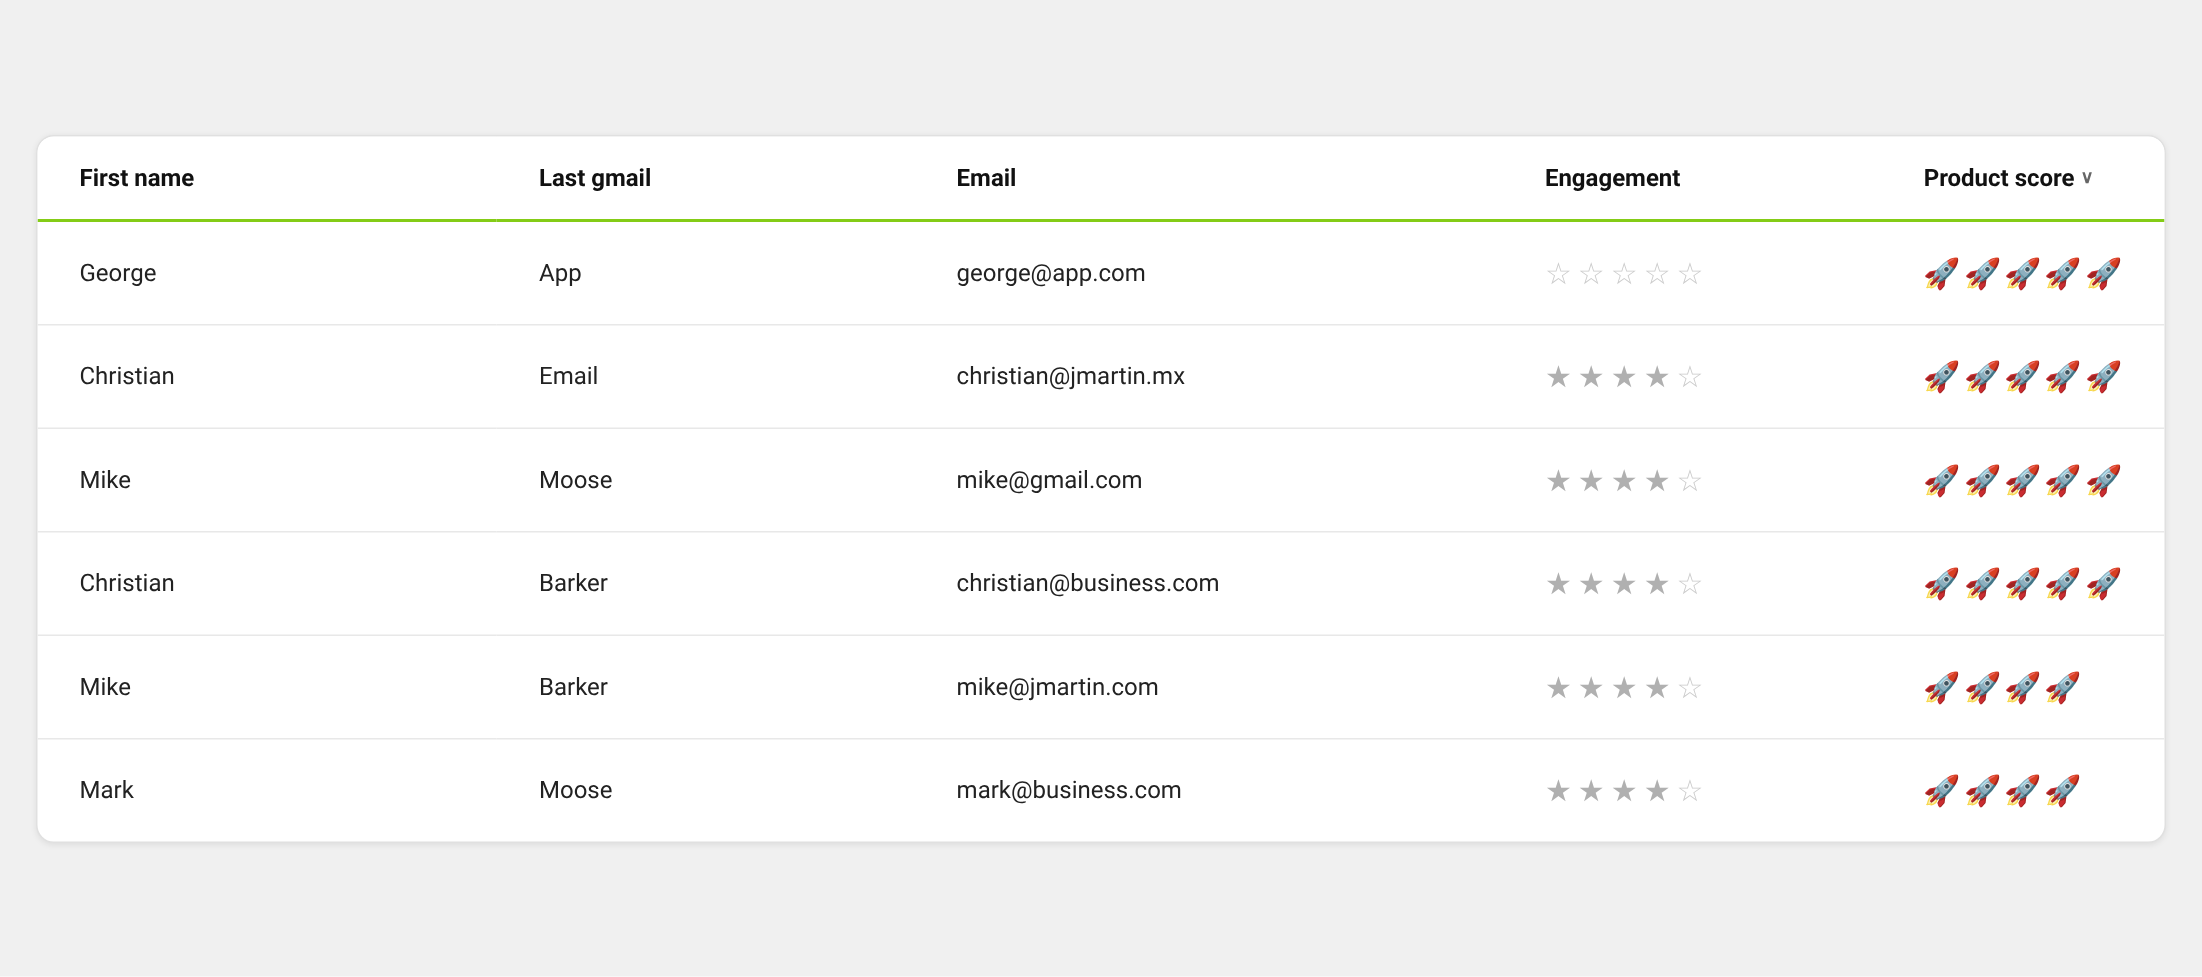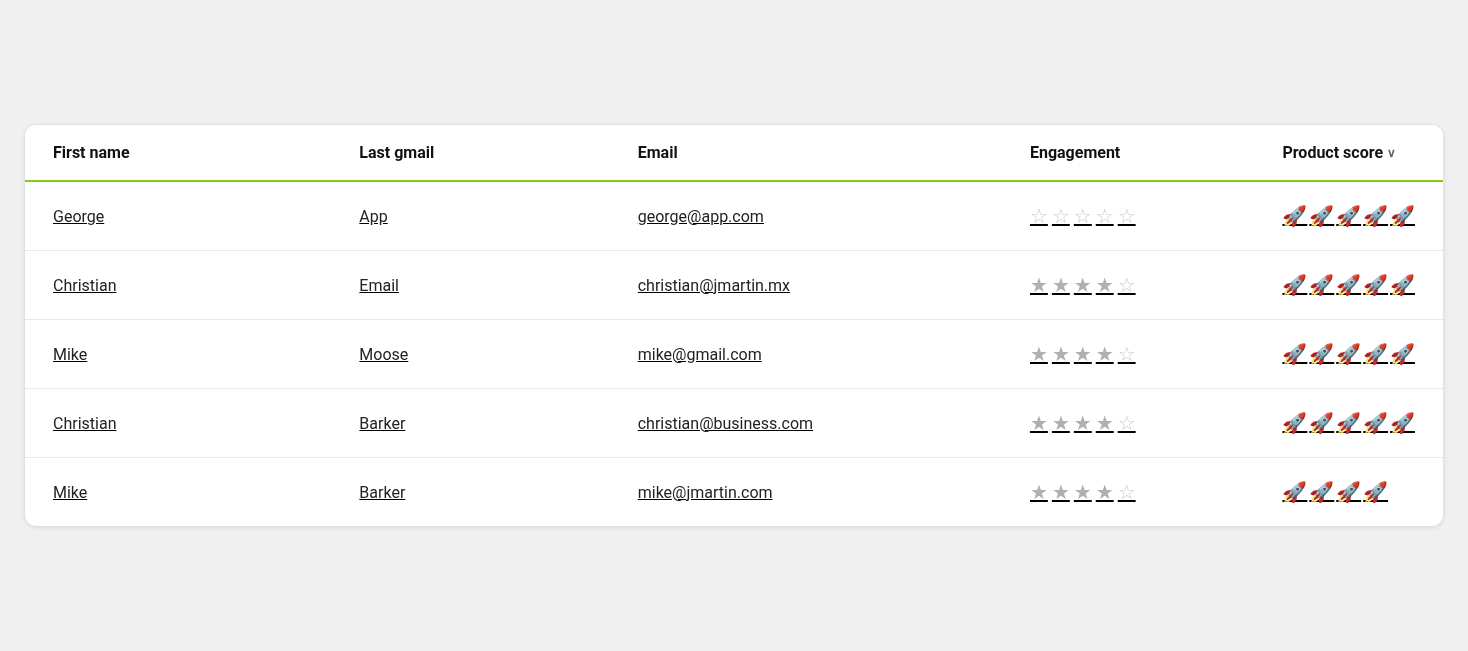--- a/index.html
+++ b/index.html
@@ -45,21 +45,20 @@
     }
 
     th:nth-child(1) { width: 22%; }
     th:nth-child(2) { width: 20%; }
     th:nth-child(3) { width: 28%; }
     th:nth-child(4) { width: 18%; }
     th:nth-child(5) { width: 18%; }
 
     tbody tr {
       border-bottom: 1px solid #e8e8e8;
-      text-decoration: underline;
     }
 
     tbody tr:last-child {
       border-bottom: none;
     }
 
     td {
       padding: 22px 28px;
       font-size: 16px;
       color: #222222;
@@ -233,15 +232,37 @@
           </td>
           <td>
             <div class="rockets">
               <span>🚀</span>
               <span>🚀</span>
               <span>🚀</span>
               <span>🚀</span>
             </div>
           </td>
         </tr>
+        <tr>
+          <td>Mark</td>
+          <td>Moose</td>
+          <td>mark@business.com</td>
+          <td>
+            <div class="stars">
+              <span class="star filled">★</span>
+              <span class="star filled">★</span>
+              <span class="star filled">★</span>
+              <span class="star filled">★</span>
+              <span class="star">☆</span>
+            </div>
+          </td>
+          <td>
+            <div class="rockets">
+              <span>🚀</span>
+              <span>🚀</span>
+              <span>🚀</span>
+              <span>🚀</span>
+            </div>
+          </td>
+        </tr>
       </tbody>
   </table>
 </div>
 
 </body></html>

